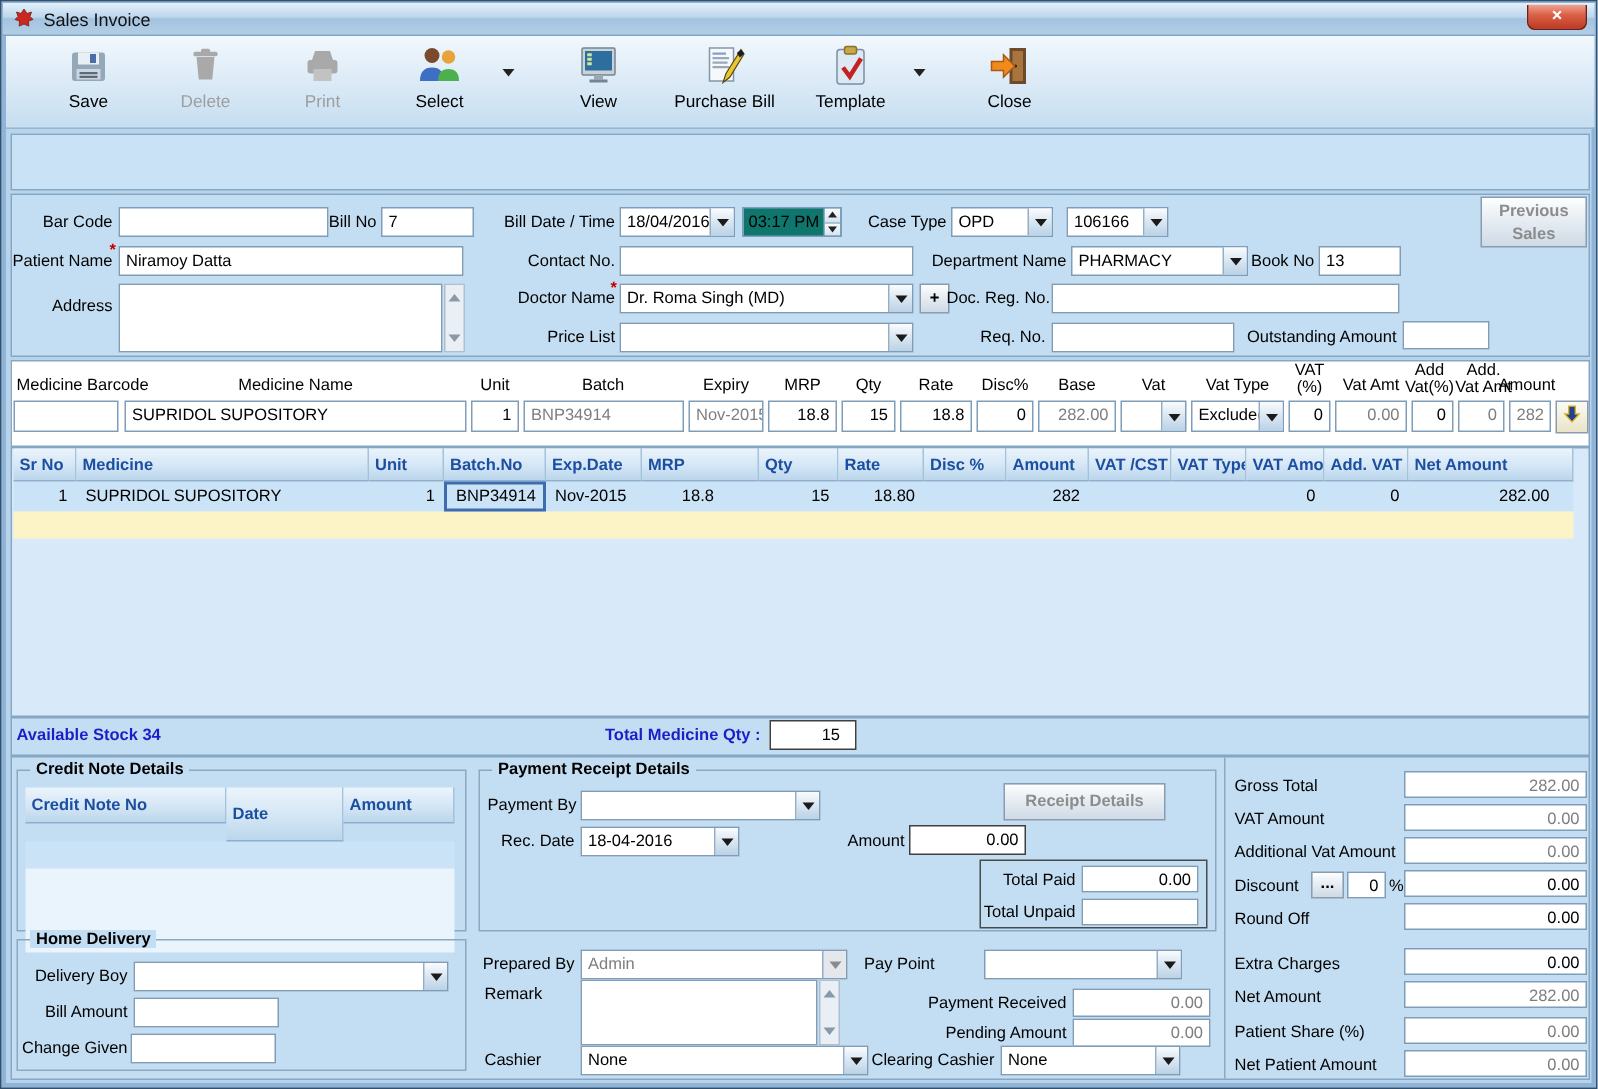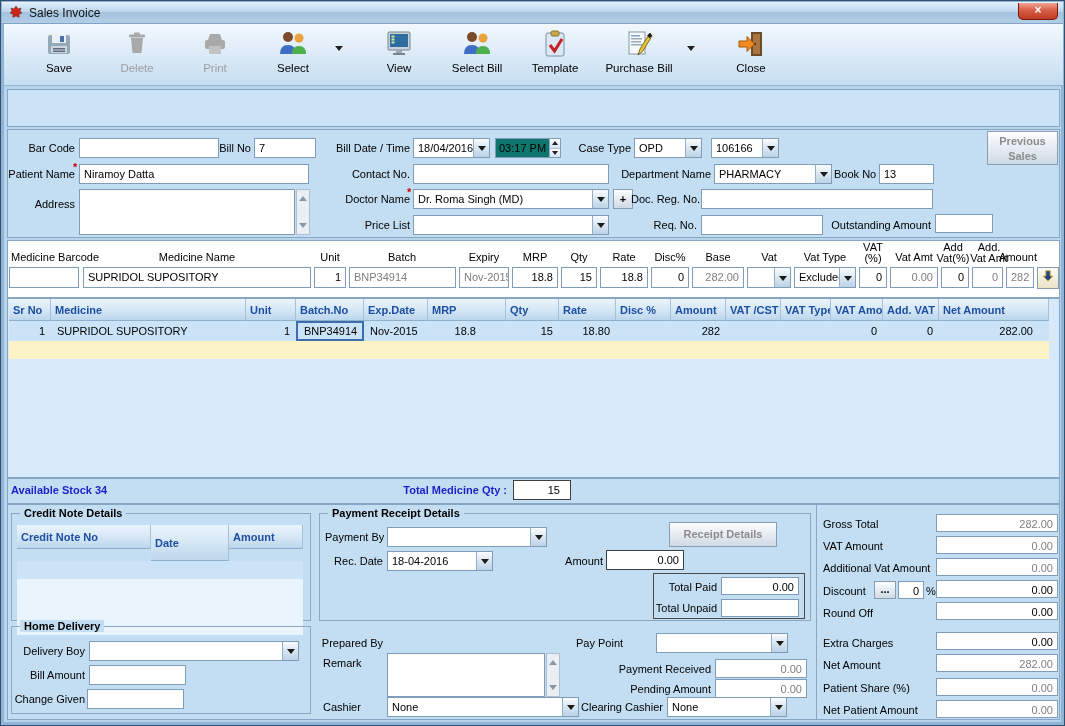--- a/index.html
+++ b/index.html
@@ -120,48 +120,39 @@
             <rect x="5" y="4" width="22" height="18" rx="1" fill="#C8D2DA" stroke="#75858F"></rect>
             <rect x="7" y="6" width="18" height="13" fill="#2E6E9E"></rect>
             <rect x="8.5" y="7.5" width="3" height="2" fill="#CFE8A0"></rect>
             <rect x="8.5" y="10.5" width="3" height="2" fill="#CFE8A0"></rect>
             <rect x="8.5" y="13.5" width="3" height="2" fill="#CFE8A0"></rect>
             <rect x="13" y="22" width="6" height="3" fill="#9AA8B2"></rect>
             <rect x="10" y="25" width="12" height="2" fill="#75858F"></rect>
           </svg></span>
       <span class="tlabel">View</span>
     </div>
-    <div class="tbtn">
-      <span class="ticon"><svg viewBox="0 0 32 32">
-            <circle cx="11" cy="9" r="5" fill="#7B4A2D"></circle>
-            <path d="M3 26q0-9 8-9t8 9z" fill="#3E6FC4"></path>
-            <circle cx="22" cy="10" r="4.5" fill="#E8A33D"></circle>
-            <path d="M15 26q0-8 7-8t7 8z" fill="#4CB04C"></path>
-          </svg></span>
-      <span class="tlabel">Select Bill</span>
-    </div>
-    <div class="tbtn">
-      <span class="ticon"><svg viewBox="0 0 32 32">
-            <rect x="7" y="5" width="18" height="23" rx="2" fill="#DCE9F4" stroke="#7A8FA5"></rect>
-            <rect x="12" y="3" width="8" height="5" rx="1.5" fill="#C8A84B" stroke="#8A6F2A"></rect>
-            <path d="M11 17l4.5 6L23 11" stroke="#C42222" stroke-width="3" fill="none"></path>
-          </svg></span>
-      <span class="tlabel">Template</span>
-    </div>
     <div class="tbtn" style="width:90px;">
       <span class="ticon"><svg viewBox="0 0 32 32">
             <rect x="6" y="4" width="16" height="22" fill="#F5F9FC" stroke="#8595A5"></rect>
             <rect x="8" y="7" width="9" height="1.5" fill="#7FA3C6"></rect>
             <rect x="8" y="10" width="11" height="1.5" fill="#9AA9B8"></rect>
             <rect x="8" y="13" width="10" height="1.5" fill="#9AA9B8"></rect>
             <rect x="8" y="16" width="11" height="1.5" fill="#9AA9B8"></rect>
             <path d="M27 5L17 21l-2 6 4.5-3.5L29 8z" fill="#E8C832" stroke="#5A4712" stroke-width=".8"></path>
             <path d="M27 5l2.2 2.8-3 2.5-2-3z" fill="#1E1E1E"></path>
           </svg></span>
       <span class="tlabel">Purchase Bill</span>
+    </div>
+    <div class="tbtn">
+      <span class="ticon"><svg viewBox="0 0 32 32">
+            <rect x="7" y="5" width="18" height="23" rx="2" fill="#DCE9F4" stroke="#7A8FA5"></rect>
+            <rect x="12" y="3" width="8" height="5" rx="1.5" fill="#C8A84B" stroke="#8A6F2A"></rect>
+            <path d="M11 17l4.5 6L23 11" stroke="#C42222" stroke-width="3" fill="none"></path>
+          </svg></span>
+      <span class="tlabel">Template</span>
     </div>
     <div class="dd"></div>
     <div class="tbtn" style="margin-left:14px;">
       <span class="ticon"><svg viewBox="0 0 32 32">
             <rect x="16" y="4" width="11" height="24" fill="#6E4B28"></rect>
             <rect x="18" y="6" width="7" height="20" fill="#A8753F"></rect>
             <circle cx="20" cy="16" r="1" fill="#2A1A08"></circle>
             <path d="M4 13h8V8.5L19.5 16 12 23.5V19H4z" fill="#F08A1E" stroke="#A85A10"></path>
           </svg></span>
       <span class="tlabel">Close</span>
@@ -380,20 +371,24 @@
   </div>
   <span class="lbl r" style="left:556px;top:554px;width:46px;">Amount</span>
   <div class="tb r dark" style="left:605px;top:549px;width:78px;">0.00</div>
   <div class="gbox" style="left:652px;top:572px;width:152px;height:46px;border:1px solid #4A4A4A;"></div>
   <span class="lbl r" style="left:656px;top:580px;width:60px;">Total Paid</span>
   <div class="tb r" style="left:720px;top:576px;width:78px;height:18px;">0.00</div>
   <span class="lbl r" style="left:650px;top:601px;width:66px;">Total Unpaid</span>
   <div class="tb" style="left:720px;top:598px;width:78px;height:18px;"></div>
 
   <span class="lbl r" style="left:320px;top:636px;width:62px;">Prepared By</span>
+  <div class="combo dis" style="left:386px;top:632px;width:178px;">
+    <span class="txt">Admin</span>
+      <span class="cbtn"></span>
+  </div>
   <span class="lbl" style="left:575px;top:636px;">Pay Point</span>
   <div class="combo" style="left:655px;top:632px;width:132px;">
     <span class="txt"></span>
       <span class="cbtn"></span>
   </div>
   <span class="lbl" style="left:322px;top:656px;">Remark</span>
   <div class="ta" style="left:386px;top:652px;width:158px;height:44px;font-size:11px;padding:2px;"></div>
   <div class="vscroll" style="left:545px;top:652px;height:44px;">
       <span class="arru"></span>
       <span class="arrd"></span>

